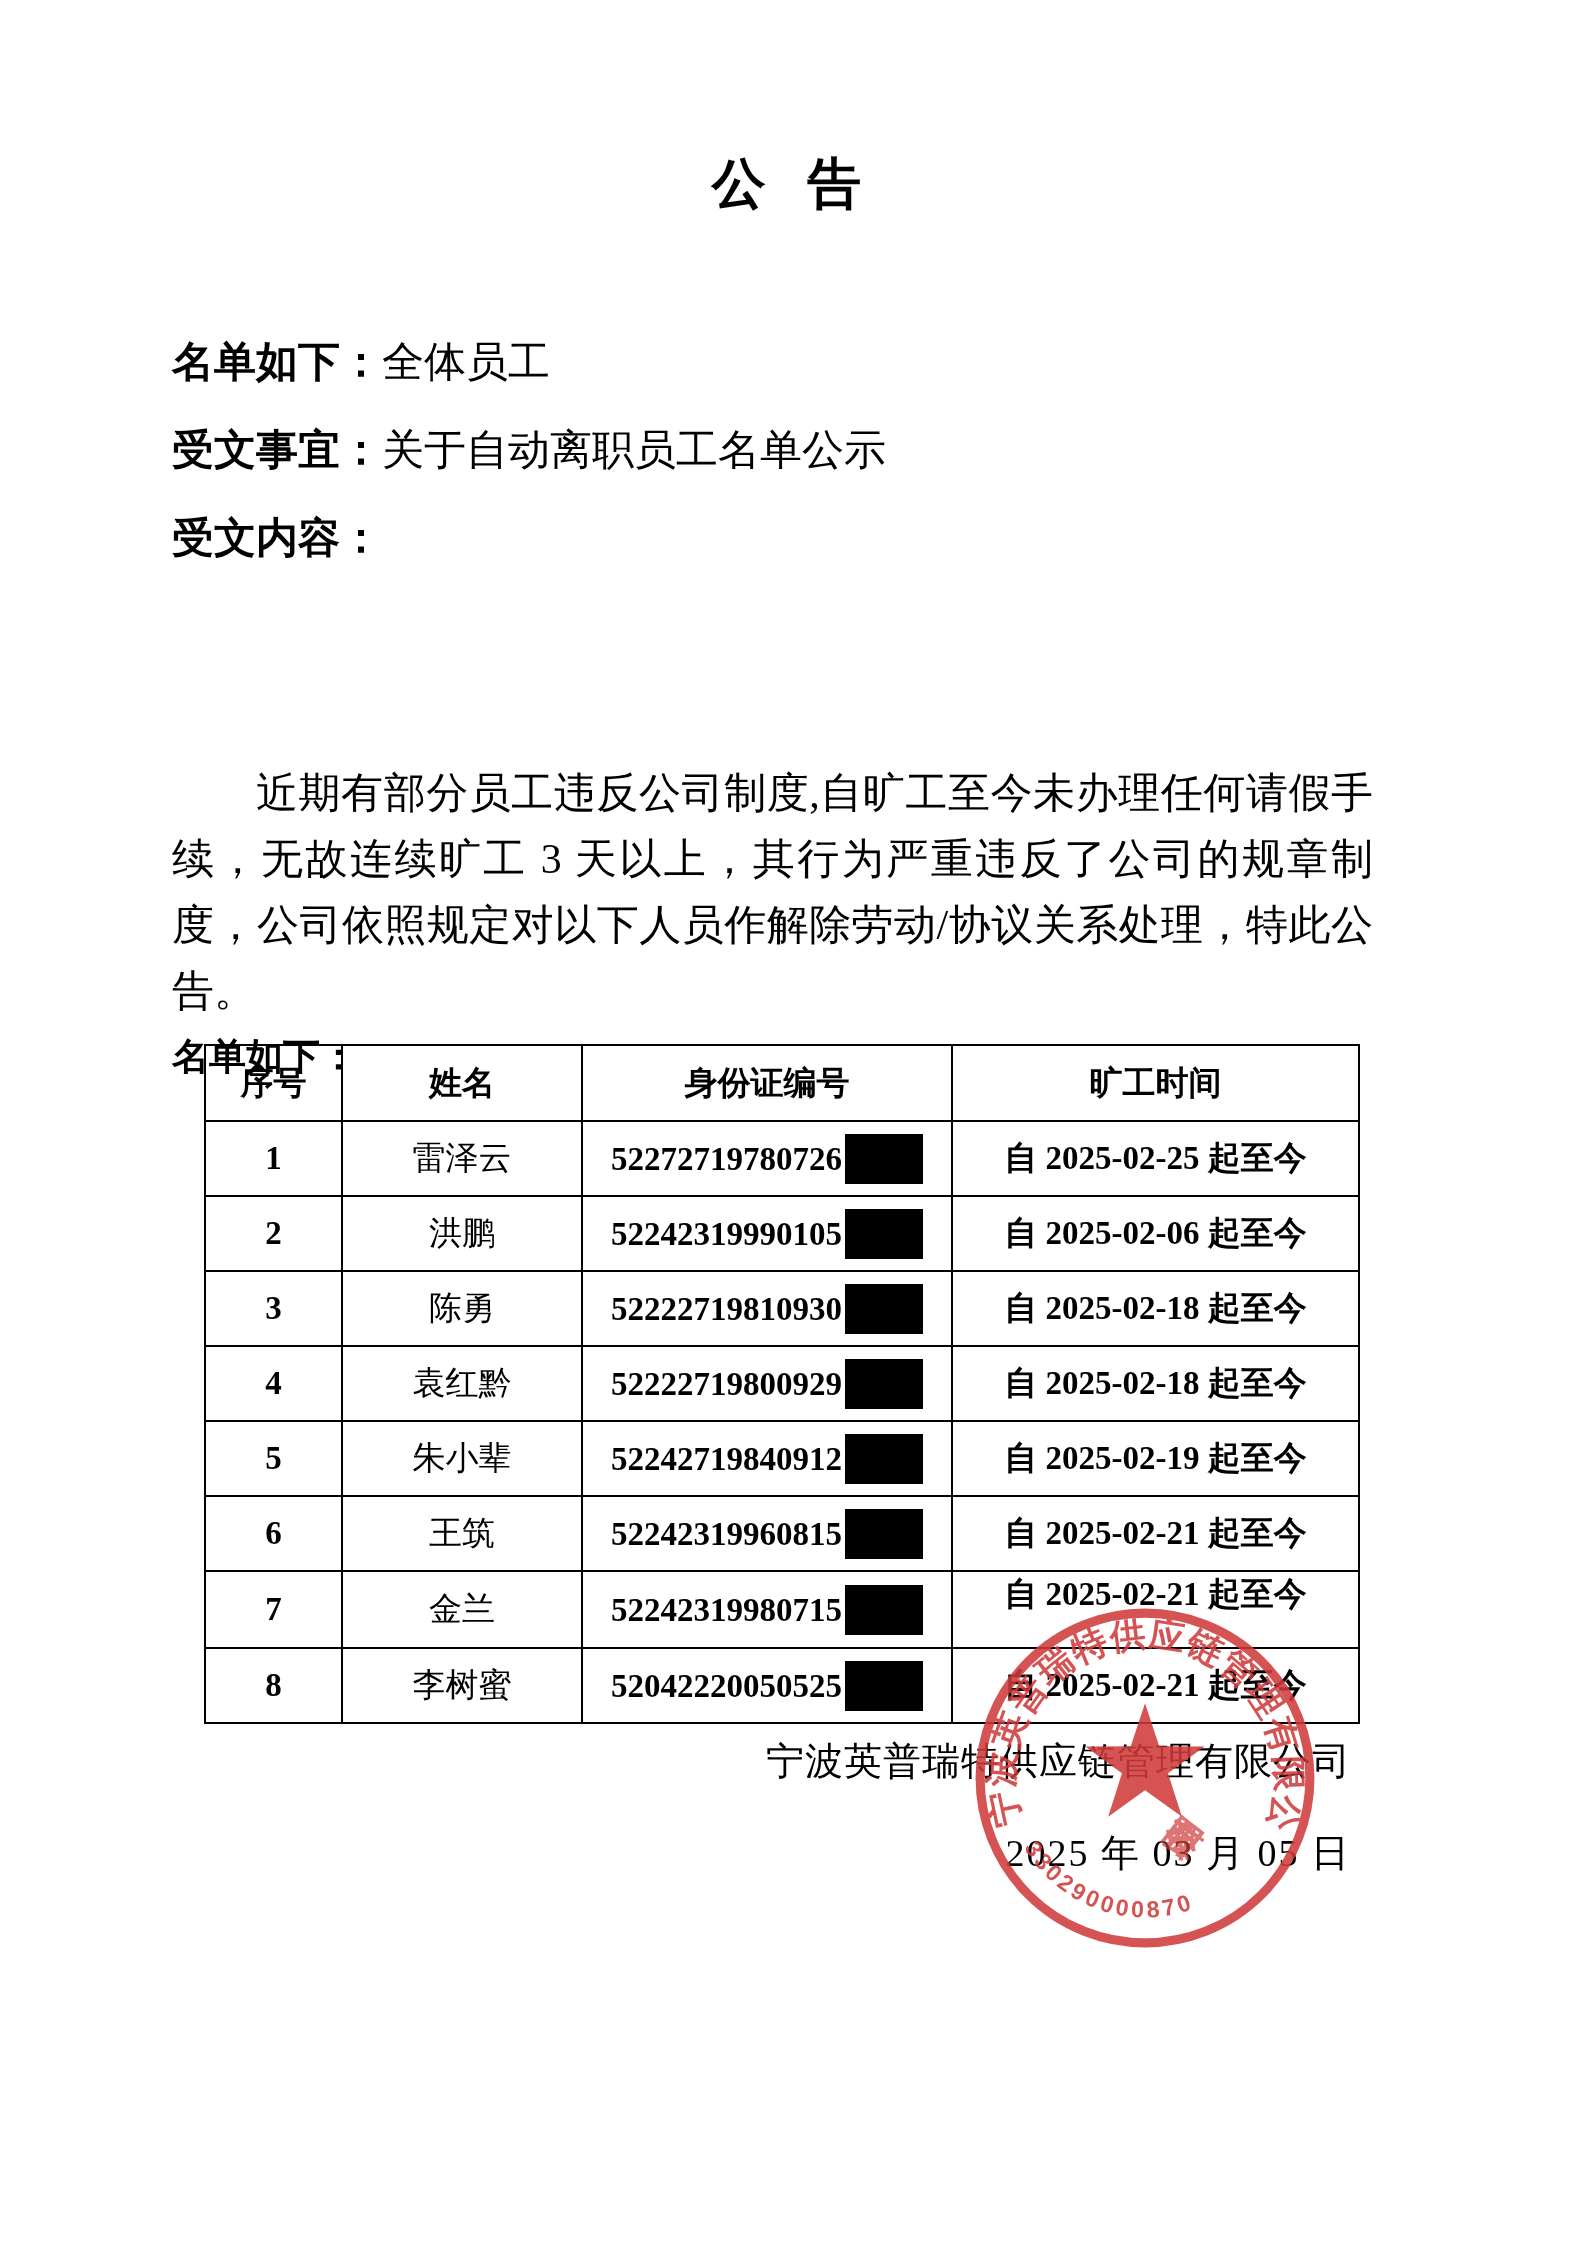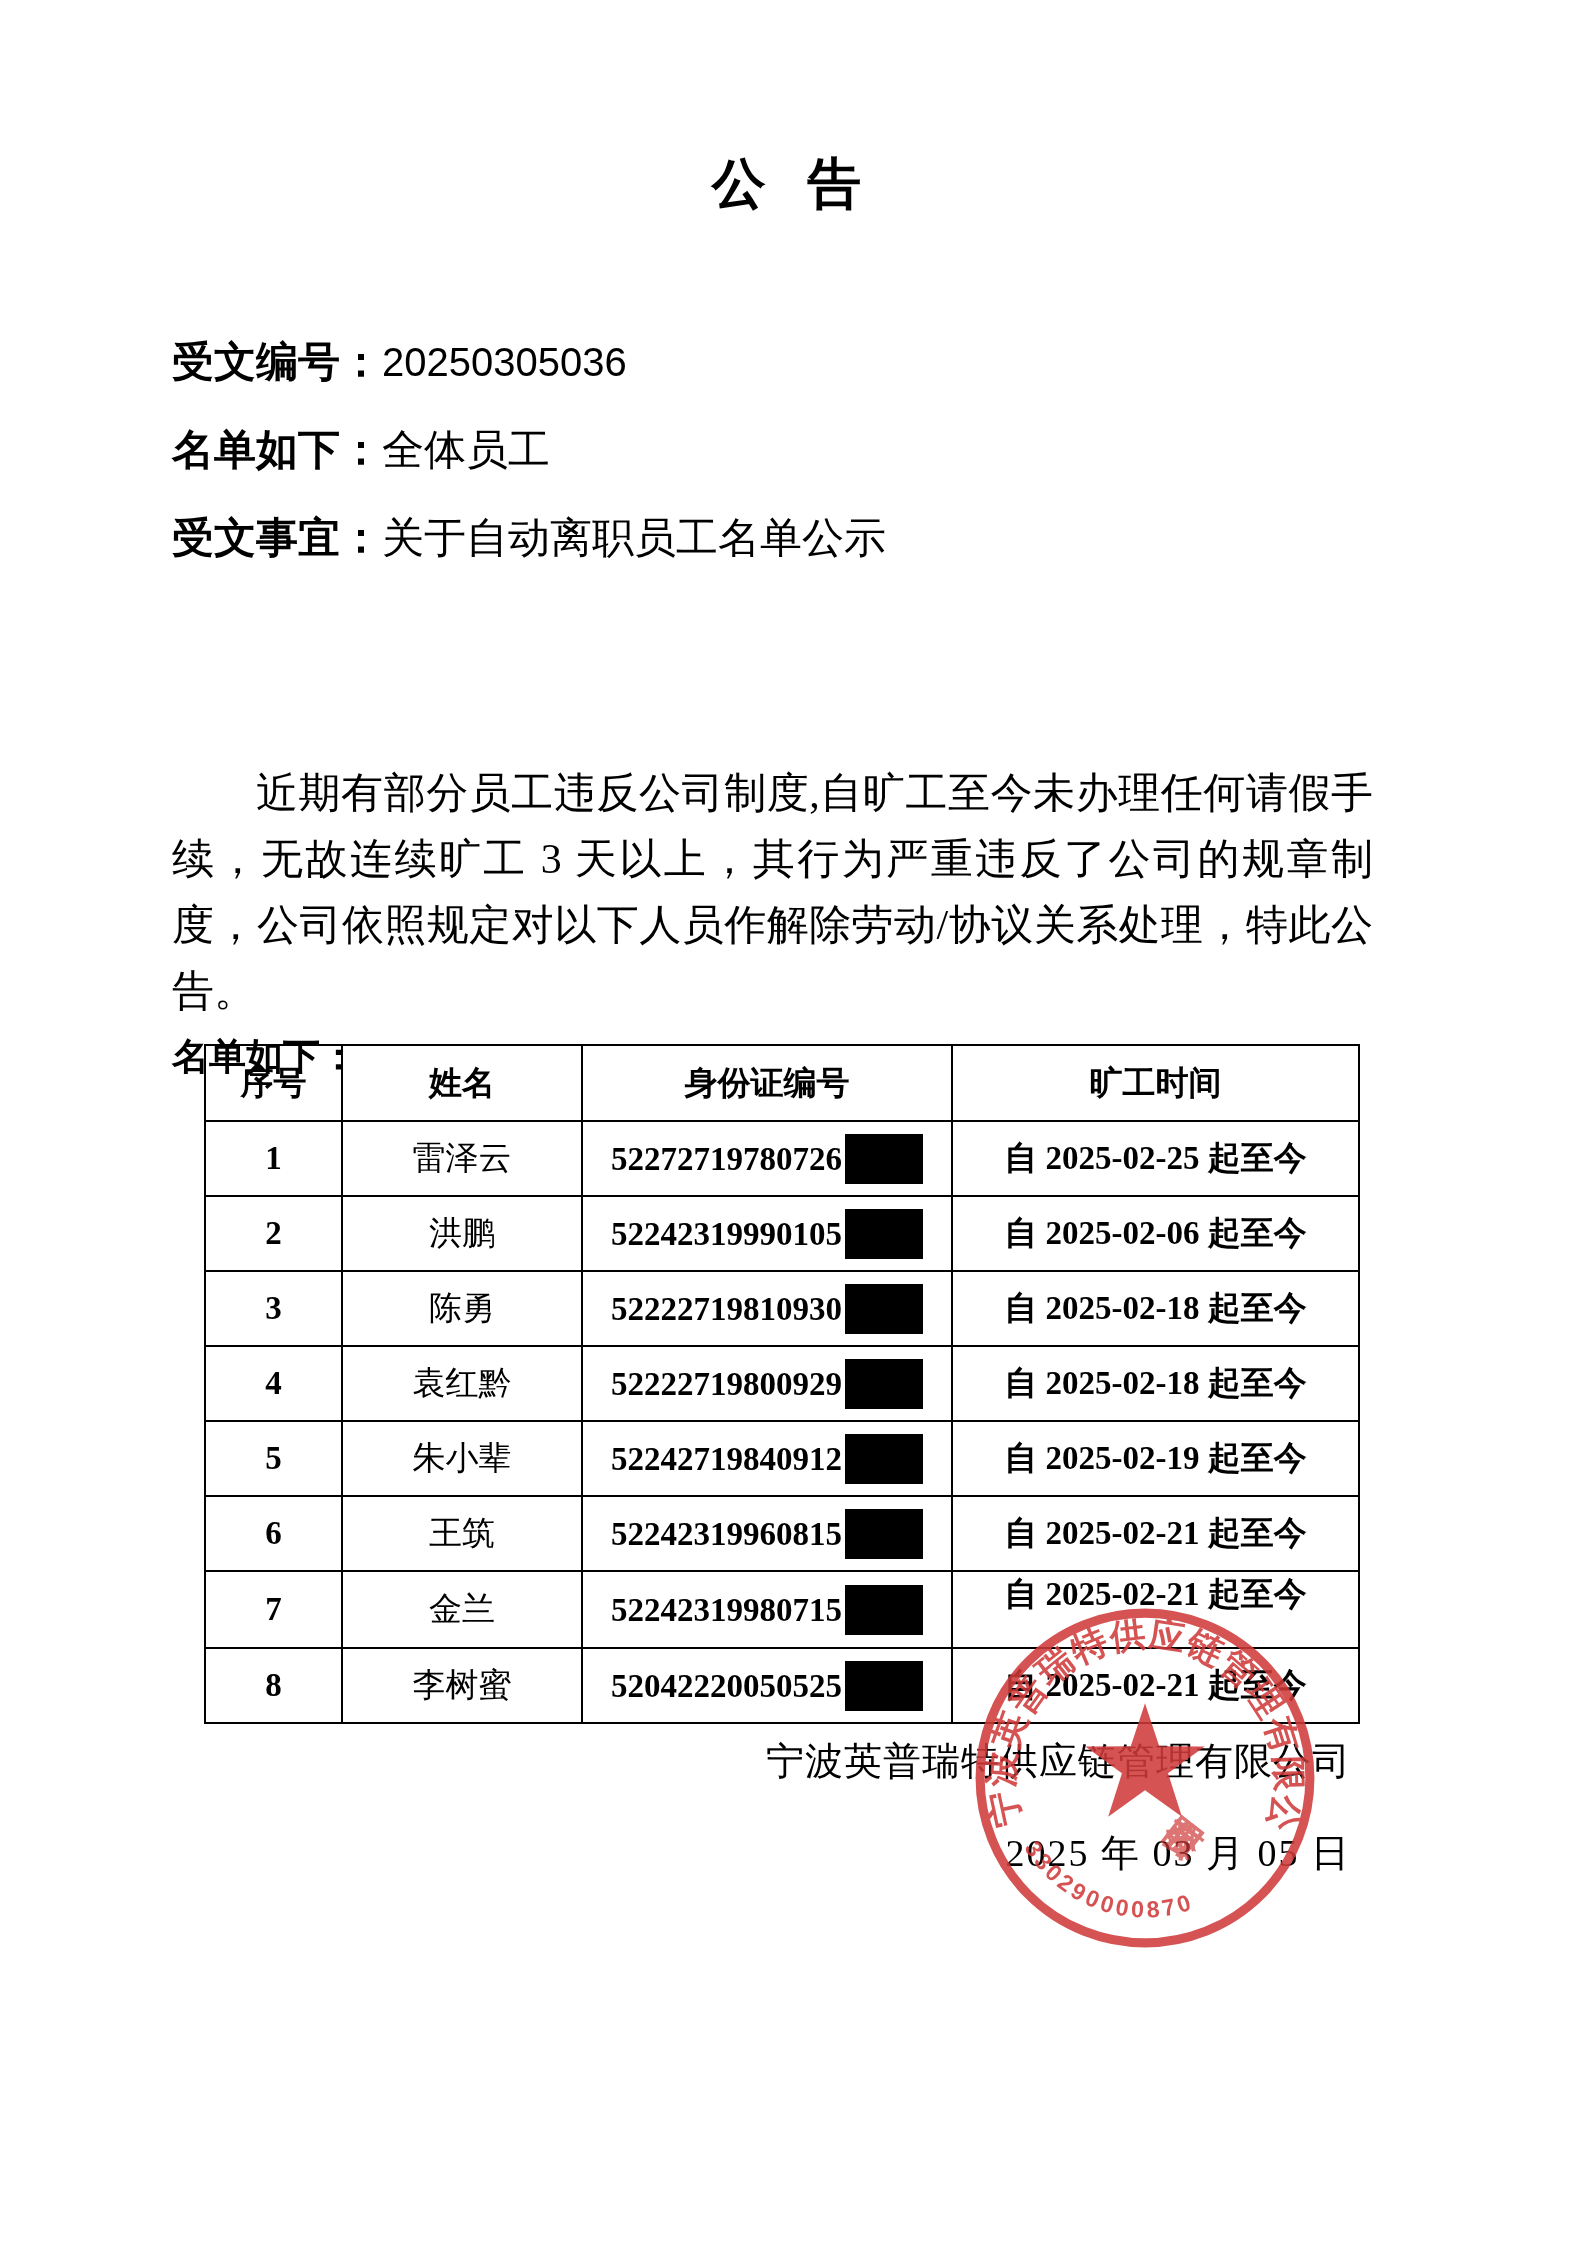--- a/index.html
+++ b/index.html
@@ -84,27 +84,27 @@
 </style>
 </head>
 <body>
 
 <div class="page">
 
   <div class="title">公  告</div>
 
   <div class="meta">
     <div class="meta-line">
-      <span class="meta-label">受文编号：</span><span class="meta-value numeric">20250305036</span>
-    </div>
-    <div class="meta-line">
       <span class="meta-label">名单如下：</span><span class="meta-value">全体员工</span>
     </div>
     <div class="meta-line">
       <span class="meta-label">受文事宜：</span><span class="meta-value">关于自动离职员工名单公示</span>
+    </div>
+    <div class="meta-line">
+      <span class="meta-label">受文内容：</span>
     </div>
   </div>
 
   <div class="para">近期有部分员工违反公司制度,自旷工至今未办理任何请假手续，无故连续旷工 3 天以上，其行为严重违反了公司的规章制度，公司依照规定对以下人员作解除劳动/协议关系处理，特此公告。</div>
 
   <div class="list-intro">名单如下：</div>
 
   <table class="roster">
     <colgroup>
       <col class="col-seq">

